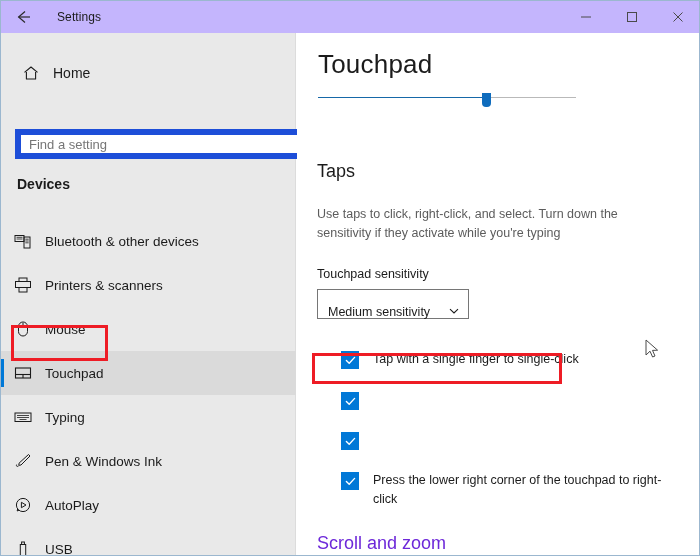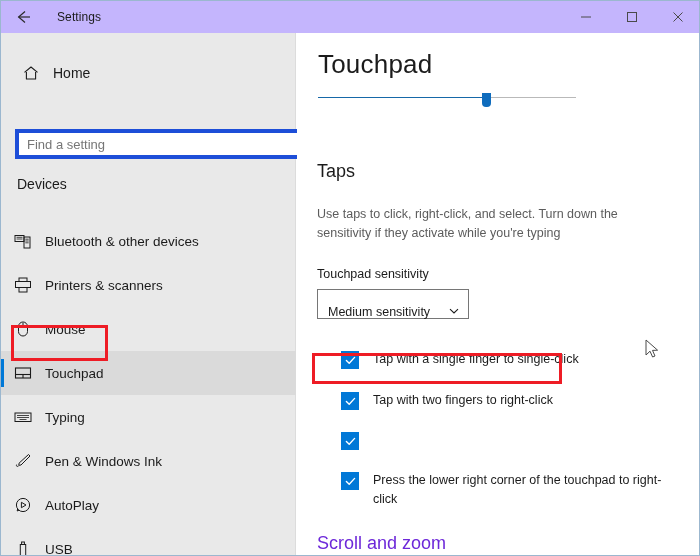--- a/index.html
+++ b/index.html
@@ -74,21 +74,21 @@
     margin-left: 8px;
   }
   #home-row .nav-icon { width: 44px; display:flex; justify-content:center; }
   #home-label { font-size: 14px; color: #1b1b1b; }
 
   #search-wrap {
     position: absolute;
     top: 96px; left: 14px;
     width: 313px; height: 30px;
     background: #ffffff;
-    border: 4px solid #1d4ed8;
+    border: 6px solid #1d4ed8;
     display: flex;
     align-items: center;
   }
   #search-input {
     flex: 1;
     border: 0; outline: 0;
     background: transparent;
     font-family: "Liberation Sans", sans-serif;
     font-size: 13px;
     color: #2b2b2b;
@@ -98,21 +98,21 @@
   #search-icon-box {
     width: 30px; height: 28px;
     display: flex; align-items: center; justify-content: center;
     cursor: pointer;
   }
 
   #sidebar-heading {
     position: absolute;
     top: 143px; left: 16px;
     font-size: 14px;
-    font-weight: normal;
+    font-weight: bold;
     color: #1b1b1b;
   }
 
   #navlist {
     position: absolute;
     top: 186px; left: 0;
     width: 295px;
   }
   .nav-item {
     position: relative;
@@ -472,21 +472,20 @@
       </span>
       <span class="check-label">Tap with a single finger to single-click</span>
     </div>
 
     <div class="check-row" style="top:358px;width:330px;">
       <span class="cbox">
         <svg width="13" height="13" viewBox="0 0 13 13">
           <path d="M2.4 6.6 L5.2 9.3 L10.6 3.4" fill="none" stroke="#ffffff" stroke-width="1.4" stroke-linecap="round" stroke-linejoin="round"></path>
         </svg>
       </span>
-      <span class="check-label">Tap with two fingers to right-click</span>
     </div>
 
     <div class="check-row" style="top:398px;width:330px;">
       <span class="cbox">
         <svg width="13" height="13" viewBox="0 0 13 13">
           <path d="M2.4 6.6 L5.2 9.3 L10.6 3.4" fill="none" stroke="#ffffff" stroke-width="1.4" stroke-linecap="round" stroke-linejoin="round"></path>
         </svg>
       </span>
     </div>
 

